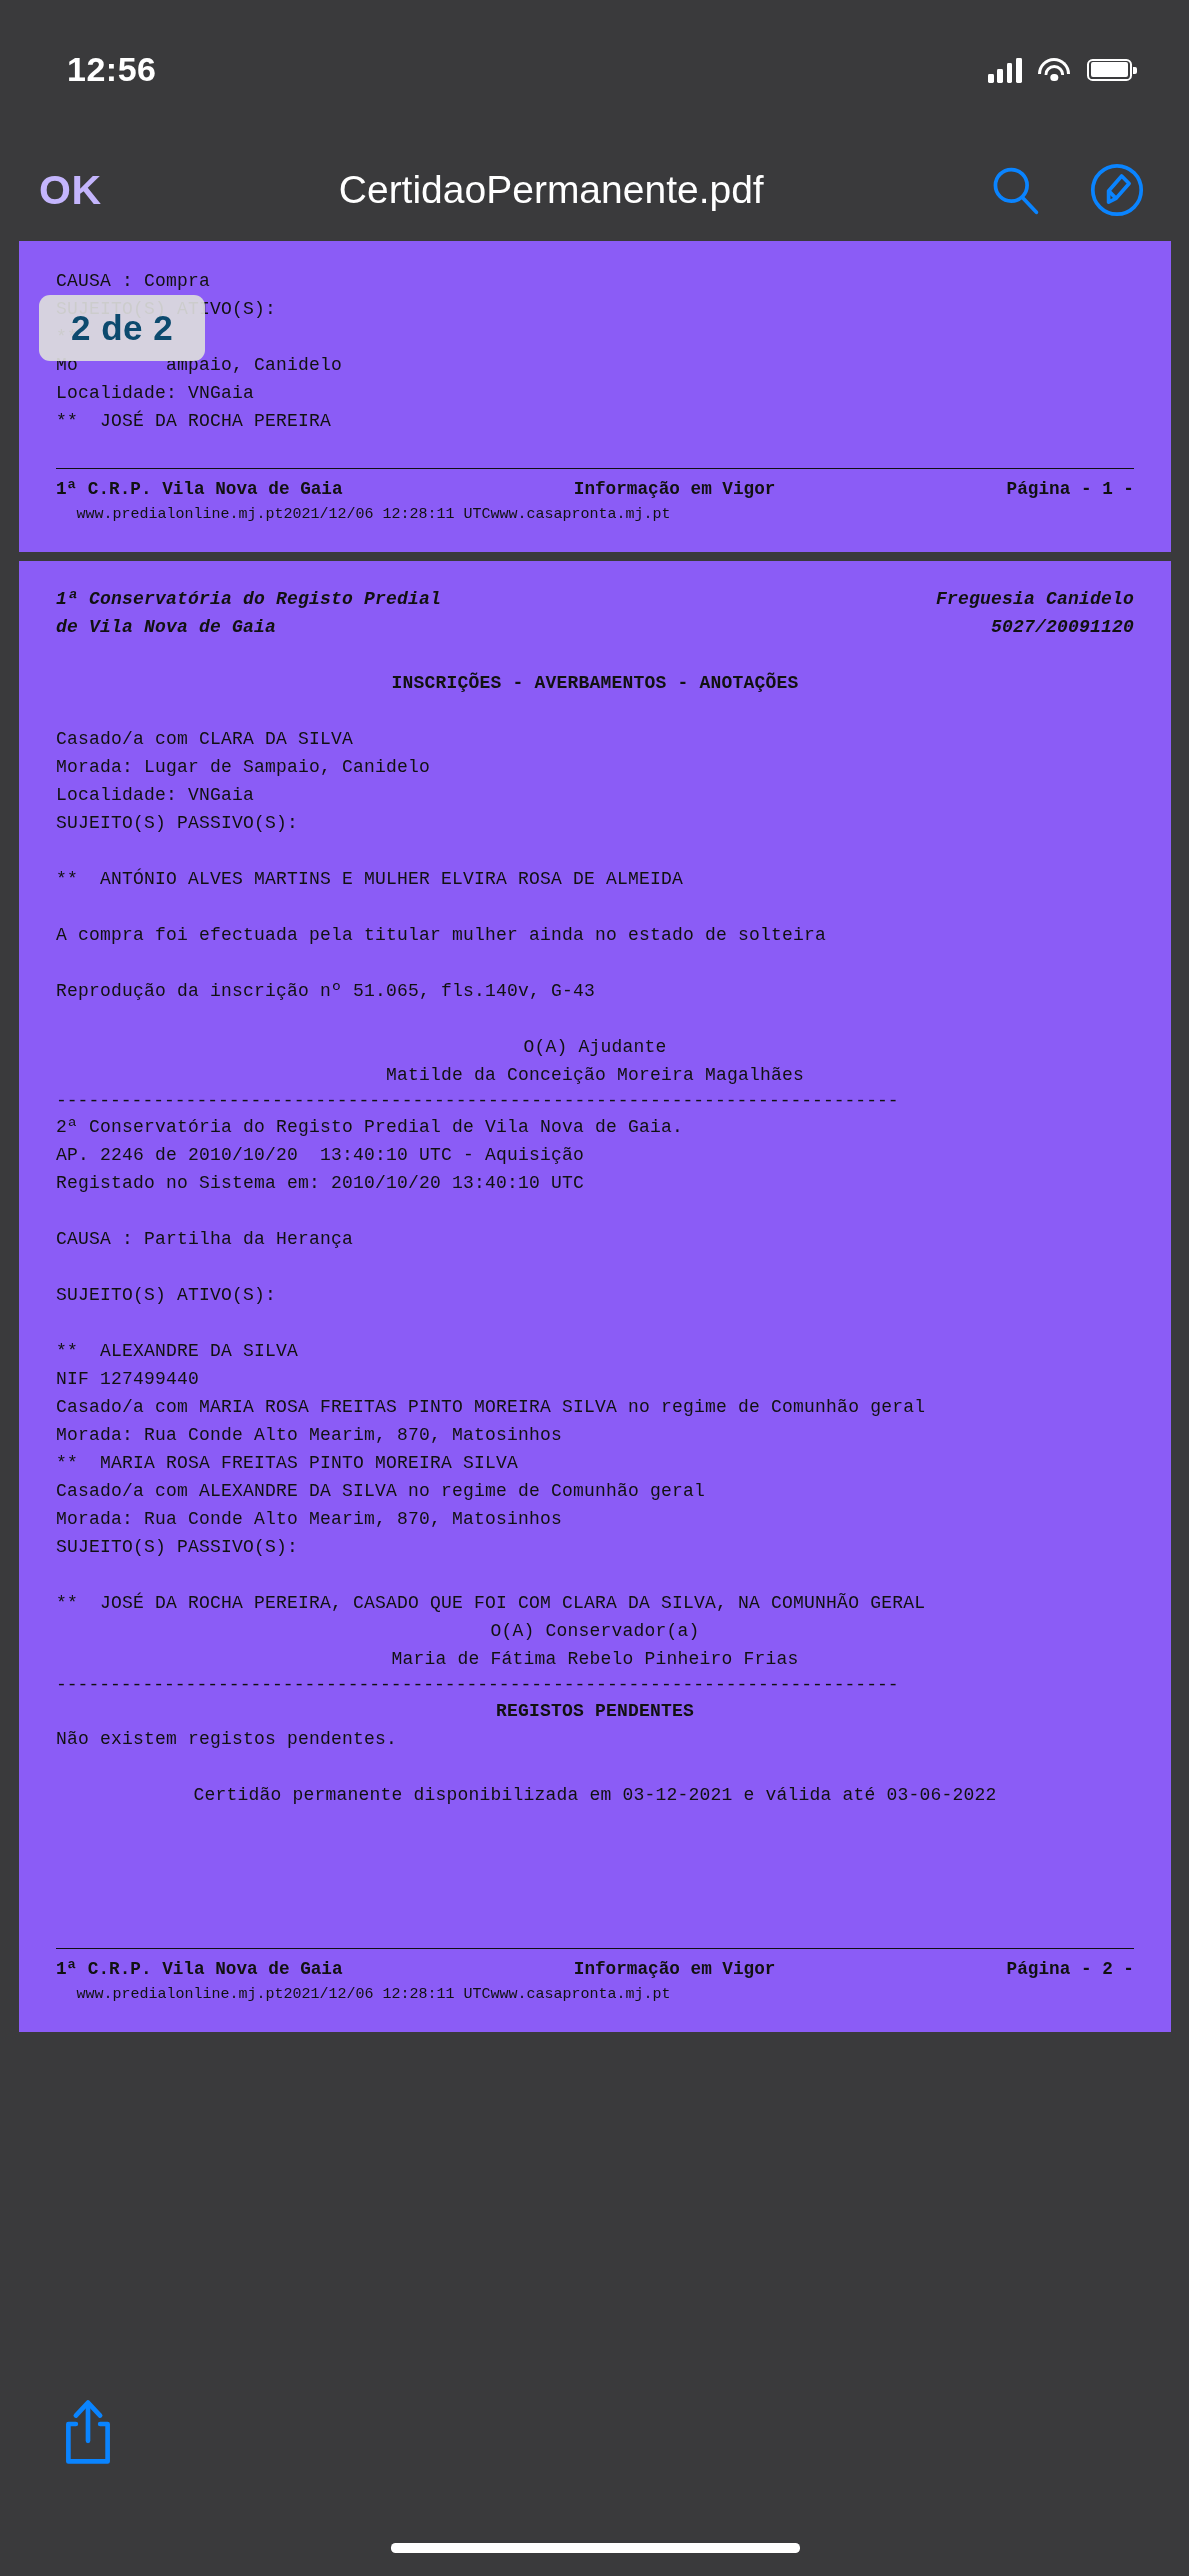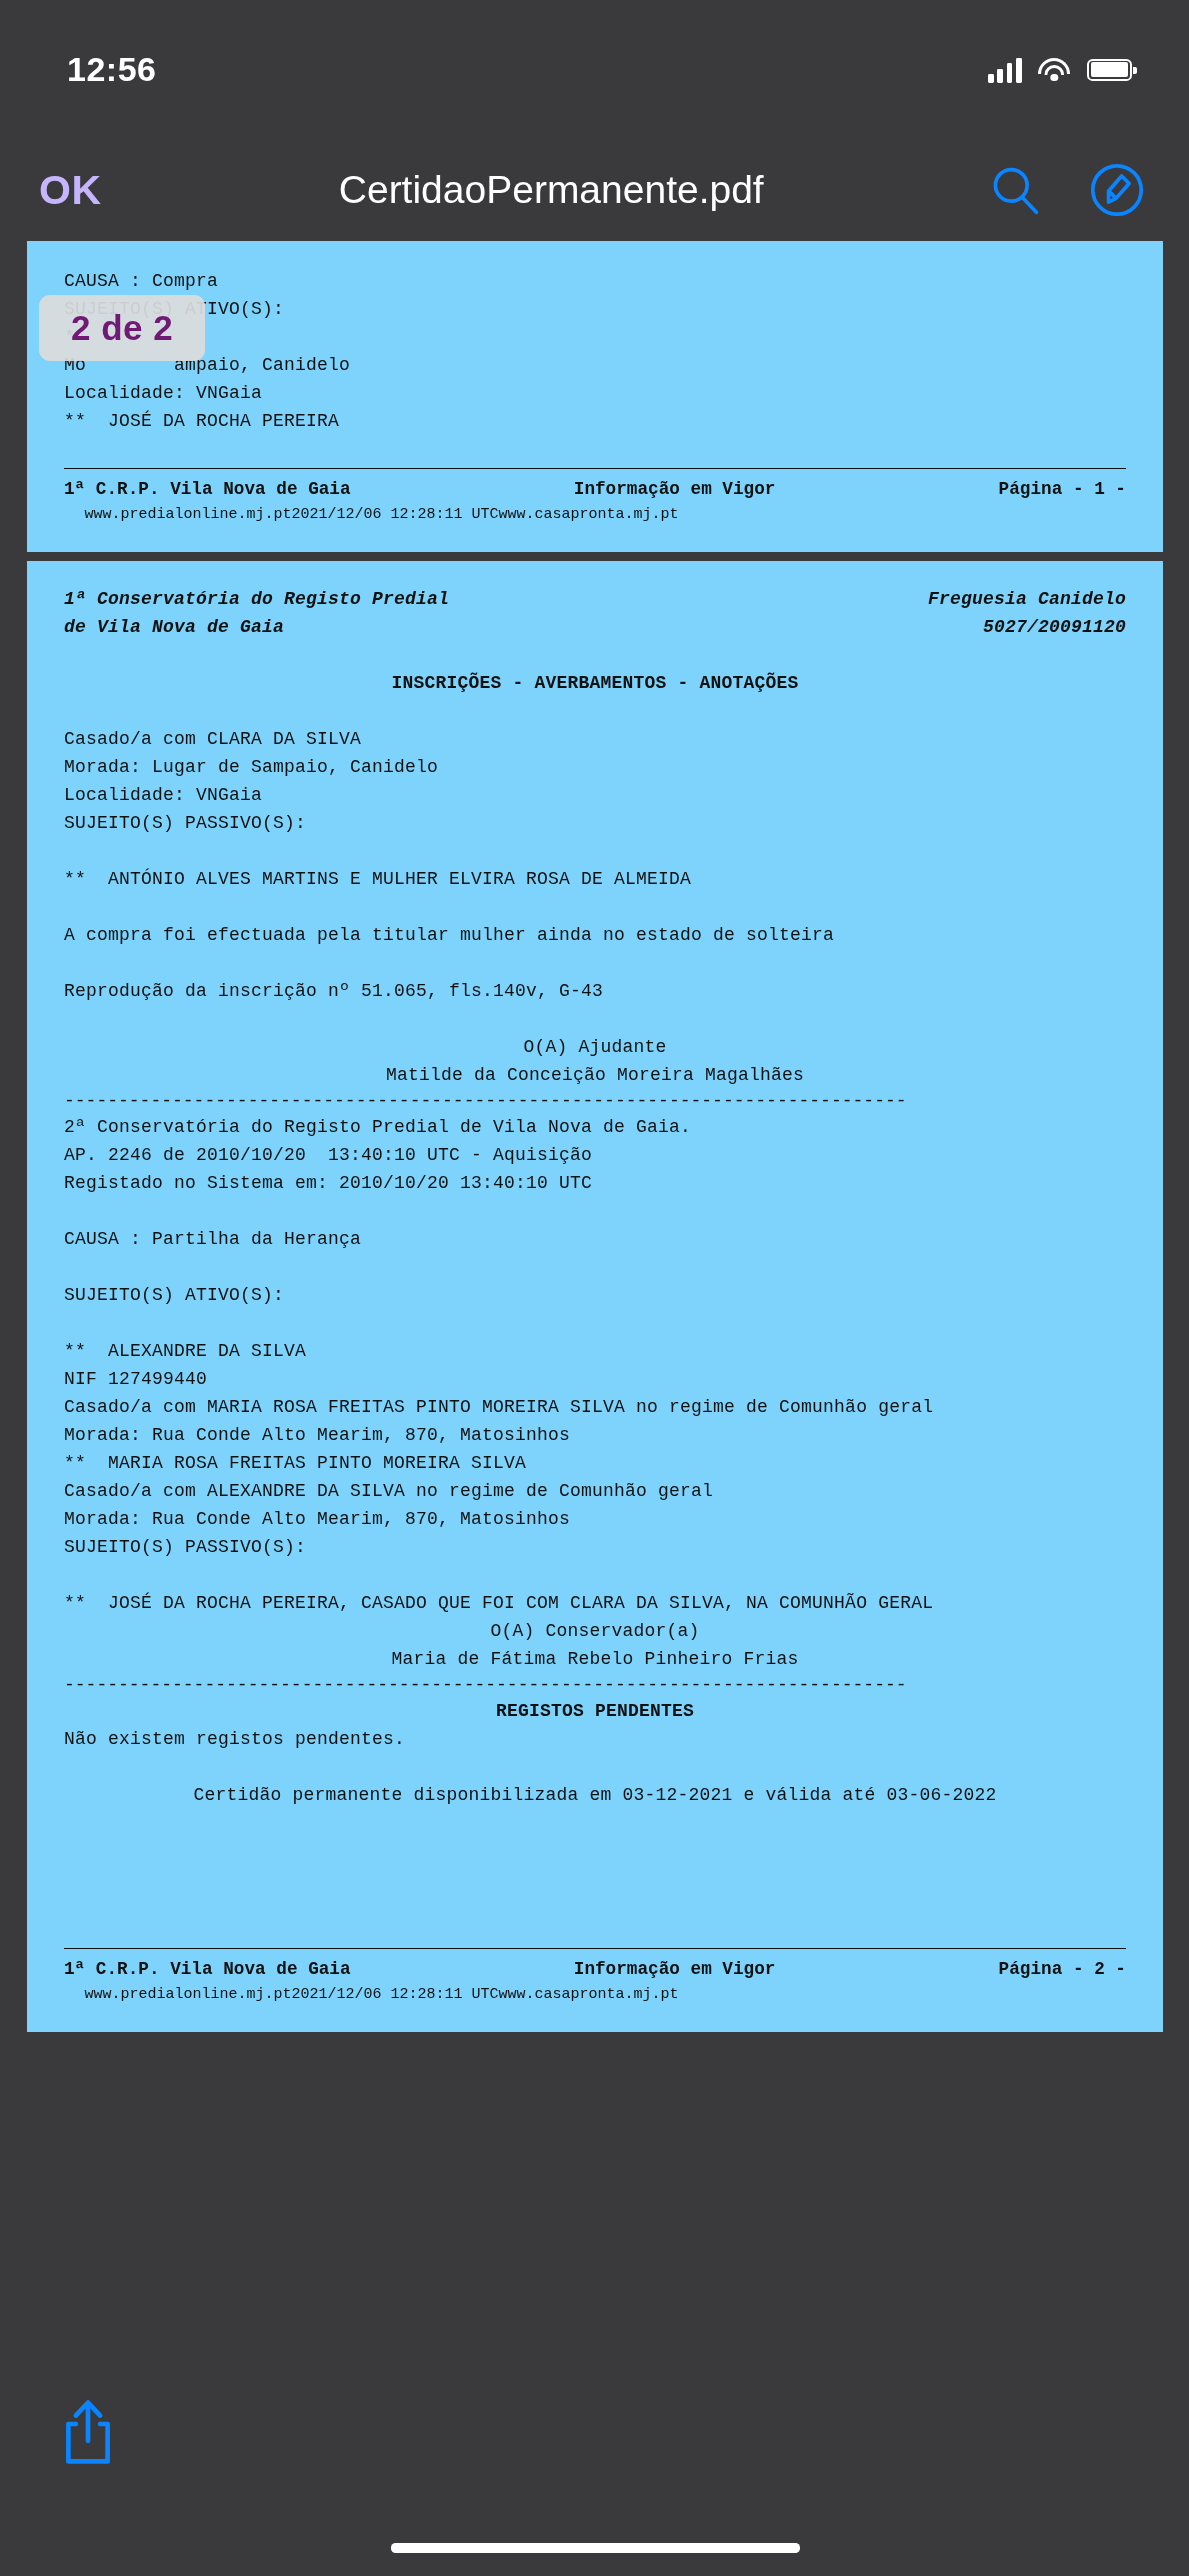--- a/index.html
+++ b/index.html
@@ -97,22 +97,22 @@
   .icon-search, .icon-markup { width: 54px; height: 54px; }
 
   
   .doc-area {
     flex: 1 1 auto;
     position: relative;
     background: #3a3a3c;
     overflow: hidden;
   }
   .page {
-    background: #7dd3fc;
-    margin: 0 27px;
+    background: #8b5cf6;
+    margin: 0 19px;
     position: relative;
     font-family: "Liberation Mono", monospace;
     color: #111;
   }
   .page-1 {
     height: 311px;
     padding: 26px 37px 0 37px;
     overflow: hidden;
   }
   .page-2 {
@@ -164,21 +164,21 @@
   }
   .page-1 .page-footer { bottom: 24px; }
   .page-2 .page-footer { bottom: 24px; }
 
   
   .page-pill {
     position: absolute;
     top: 54px;
     left: 39px;
     background: rgba(220,220,220,0.92);
-    color: #701a75;
+    color: #0c4a6e;
     font-family: "Liberation Sans", sans-serif;
     font-size: 35px;
     font-weight: 600;
     padding: 13px 32px;
     border-radius: 11px;
     letter-spacing: 0.5px;
   }
 
   
   .toolbar {

